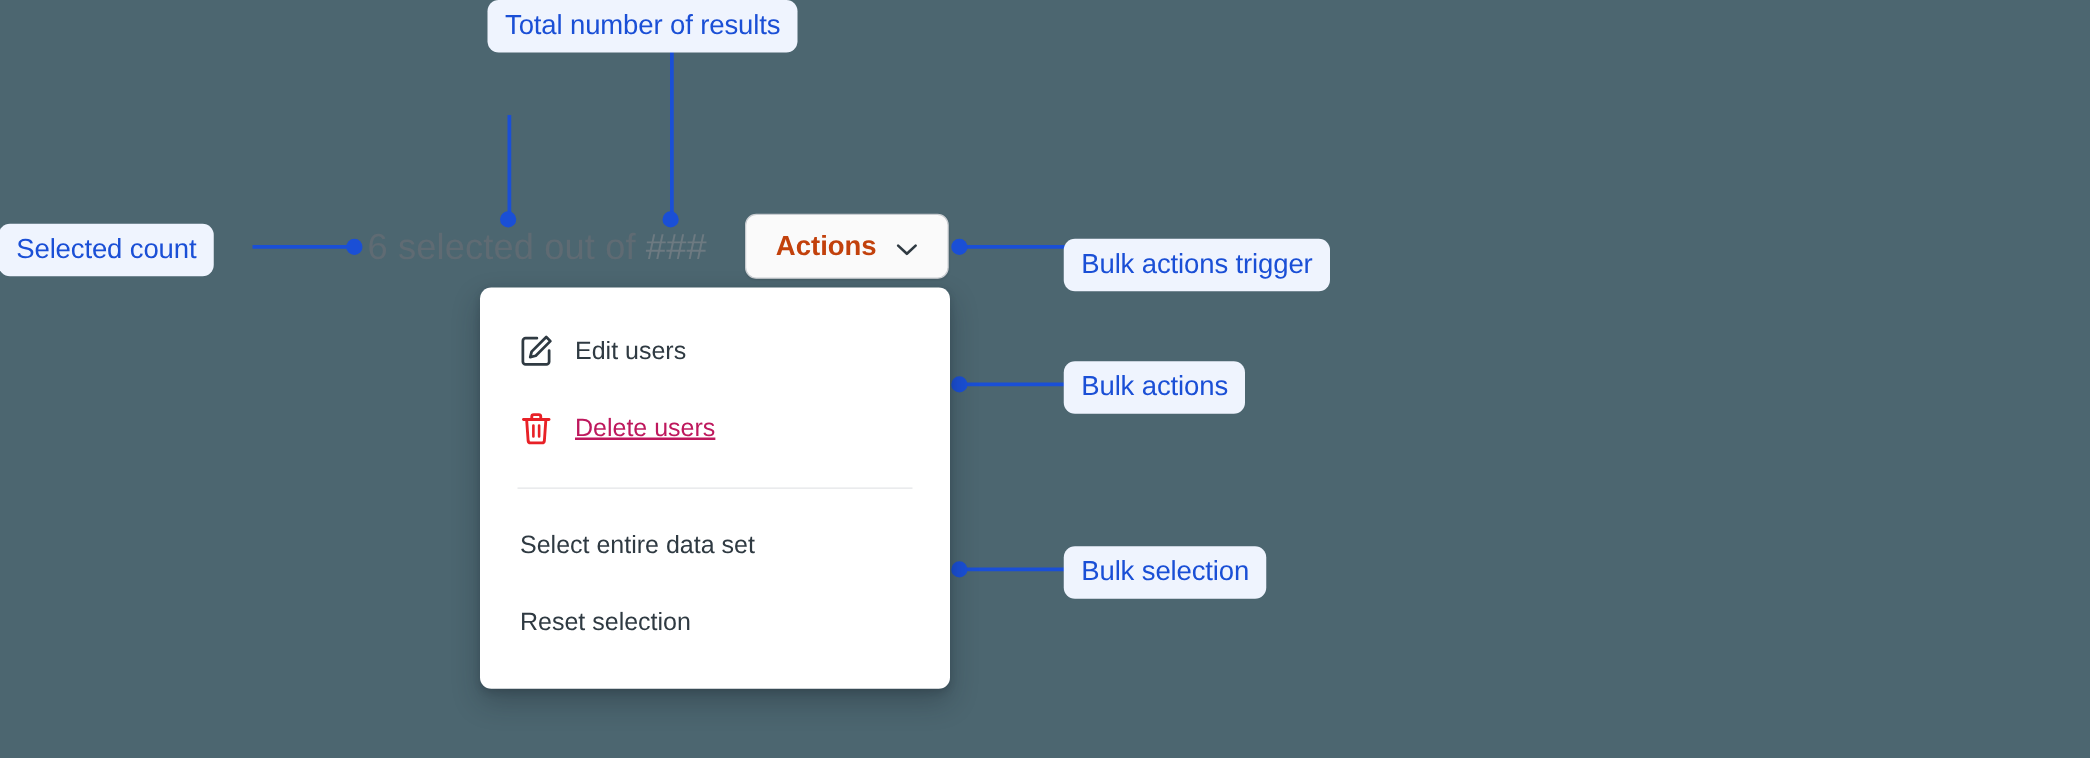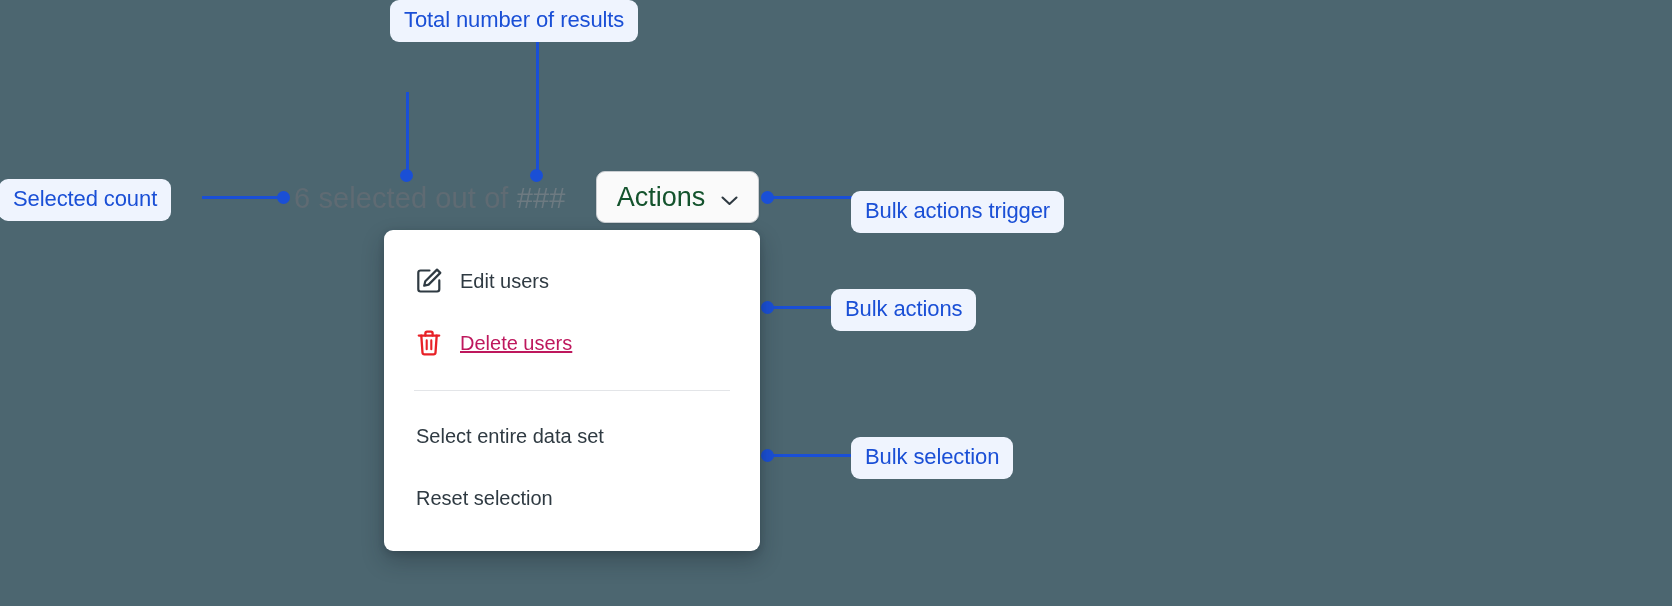--- a/index.html
+++ b/index.html
@@ -80,23 +80,24 @@
     box-sizing: border-box;
     display: flex;
     align-items: center;
     justify-content: center;
     gap: 16px;
     box-shadow: 0 1px 2px rgba(0,0,0,0.10);
     cursor: pointer;
     z-index: 6;
   }
   #actions-button .btn-label {
-    font-size: 27px;
-    color: #14532d;
+    font-size: 22px;
+    color: #c2410c;
     line-height: 1;
+    font-weight: bold;
   }
   #actions-button .chevron {
     width: 17px;
     height: 10px;
     display: block;
   }
 
   
   #actions-menu {
     position: absolute;
@@ -209,17 +210,17 @@
 
   </div>
 
   <div class="callout" style="left:390px; top:0px;">Total number of results</div>
 
 
   <div class="callout" style="left:-1px; top:179px;">Selected count</div>
 
   <div class="callout" style="left:851px; top:191px;">Bulk actions trigger</div>
 
-  <div class="callout" style="left:831px; top:289px;">Bulk actions</div>
+  <div class="callout" style="left:851px; top:289px;">Bulk actions</div>
 
   <div class="callout" style="left:851px; top:437px;">Bulk selection</div>
 
 </div>
 
 </body></html>

